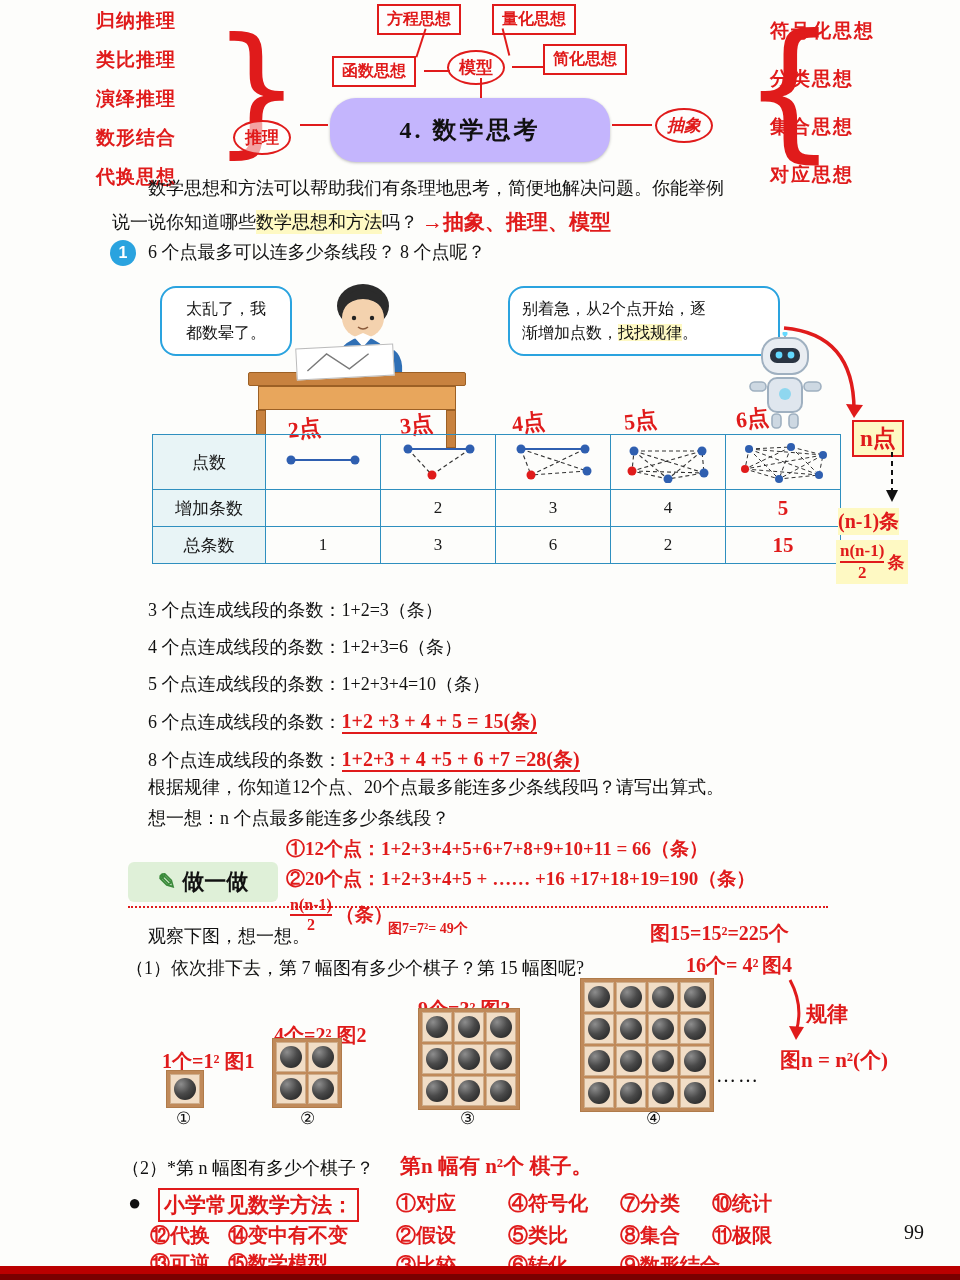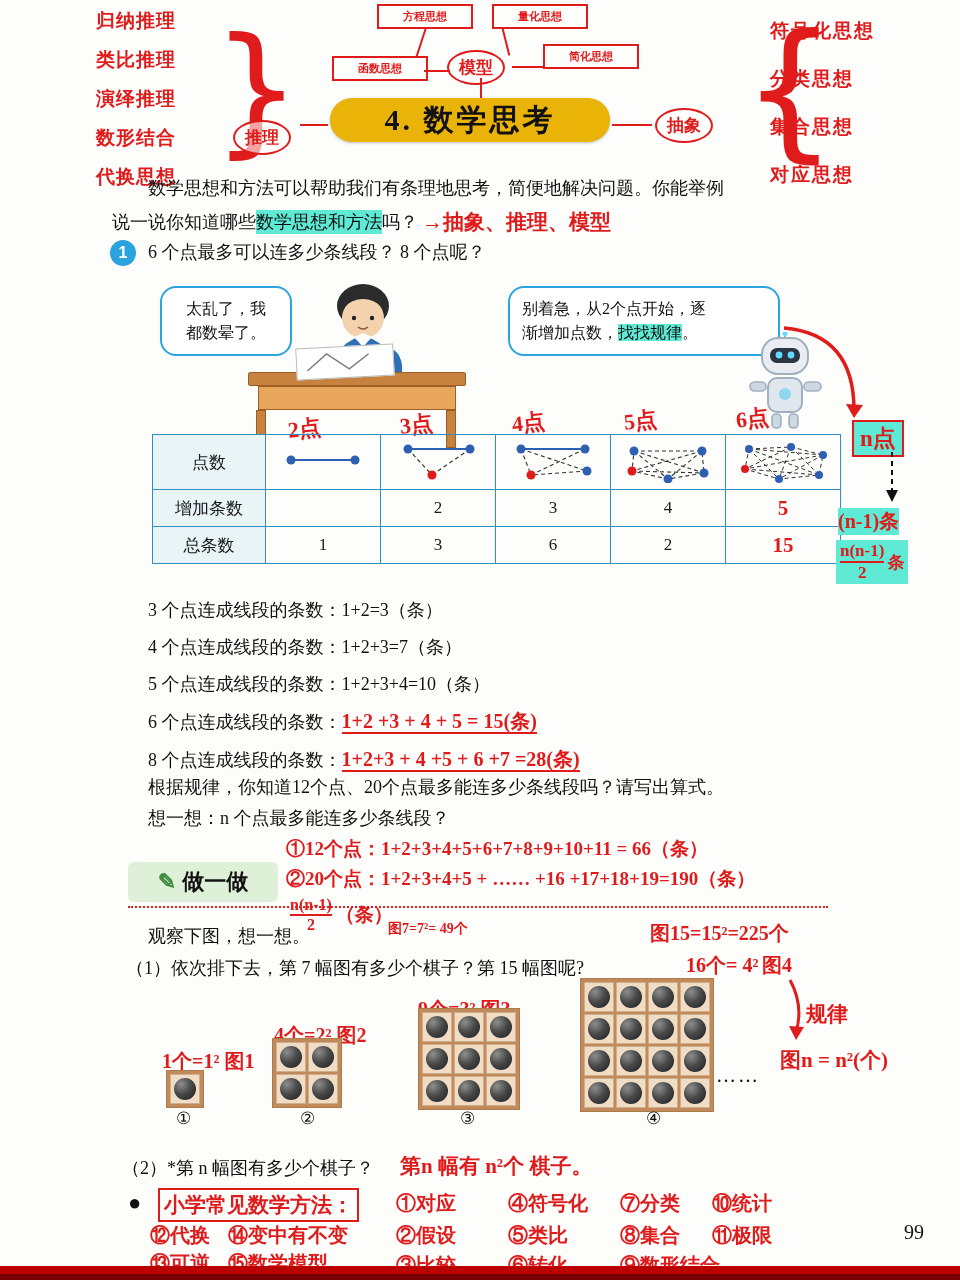--- a/index.html
+++ b/index.html
@@ -5,36 +5,36 @@
   html,body{margin:0;padding:0;}
   body{
     width:960px;height:1280px;background:#fdfdfb;
     font-family:"Liberation Sans","DejaVu Sans",sans-serif;
     position:relative;overflow:hidden;color:#1a1a1a;
   }
   .page{position:absolute;left:0;top:0;width:960px;height:1280px;}
   .abs{position:absolute;}
   .hand{font-family:"Liberation Serif","DejaVu Serif",serif;color:#e01b1b;font-weight:bold;}
   .print{font-family:"Liberation Serif","DejaVu Serif",serif;color:#111;}
-  .hl{background:#5eead4;}
+  .hl{background:#fef9c3;}
   
   .mm-left{left:96px;top:8px;width:140px;}
   .mm-left div{margin-bottom:13px;font-size:19px;letter-spacing:1px;}
   .mm-right{left:770px;top:18px;width:170px;}
   .mm-right div{margin-bottom:22px;font-size:19px;letter-spacing:2px;}
   .brace-l{left:212px;top:20px;font-size:140px;color:#e01b1b;line-height:1;font-family:"DejaVu Sans",sans-serif;}
   .brace-r{left:742px;top:14px;font-size:150px;color:#e01b1b;line-height:1;font-family:"DejaVu Sans",sans-serif;}
   .oval{border:2.5px solid #e01b1b;border-radius:50%;padding:4px 10px;font-size:17px;color:#e01b1b;
         font-family:"Liberation Serif",serif;font-weight:bold;background:rgba(255,255,255,.6);}
-  .boxred{border:2.5px solid #e01b1b;padding:3px 24px;font-size:11px;color:#e01b1b;
+  .boxred{border:2.5px solid #e01b1b;padding:3px 8px;font-size:16px;color:#e01b1b;
           font-family:"Liberation Serif",serif;font-weight:bold;background:rgba(255,255,255,.6);}
   .title-banner{
-    left:330px;top:98px;width:280px;height:44px;background:#eab308;border-radius:26px;
+    left:330px;top:98px;width:280px;height:64px;background:#c4b5fd;border-radius:26px;
     display:flex;align-items:center;justify-content:center;
-    font-family:"Liberation Serif","DejaVu Serif",serif;font-weight:bold;font-size:30px;color:#111;
+    font-family:"Liberation Serif","DejaVu Serif",serif;font-weight:bold;font-size:24px;color:#111;
     letter-spacing:3px;box-shadow:0 1px 3px rgba(0,0,0,.25);
   }
   
   .p1{left:148px;top:176px;font-size:18px;}
   .p2{left:112px;top:208px;font-size:18px;}
   .circle-num{
     width:26px;height:26px;border-radius:50%;background:#2aa3df;color:#fff;
     display:flex;align-items:center;justify-content:center;font-size:16px;font-weight:bold;
   }
   .q1{left:148px;top:240px;font-size:18px;}
@@ -92,21 +92,21 @@
   <div class="abs oval" style="left:447px;top:50px;">模型</div>
   <div class="abs redline" style="left:420px;top:28px;width:2px;height:30px;transform:rotate(18deg);"></div>
   <div class="abs redline" style="left:505px;top:28px;width:2px;height:28px;transform:rotate(-14deg);"></div>
   <div class="abs redline" style="left:424px;top:70px;width:26px;height:2px;"></div>
   <div class="abs redline" style="left:512px;top:66px;width:32px;height:2px;"></div>
   <div class="abs redline" style="left:480px;top:78px;width:2px;height:24px;"></div>
 
   <div class="abs title-banner">4. 数学思考</div>
 
   <div class="abs redline" style="left:612px;top:124px;width:40px;height:2px;"></div>
-  <div class="abs oval" style="left:655px;top:108px;">抽象</div>
+  <div class="abs oval" style="left:655px;top:108px;font-style:italic;">抽象</div>
   <div class="abs brace-r">{</div>
   <div class="abs p1 print">数学思想和方法可以帮助我们有条理地思考，简便地解决问题。你能举例</div>
 
   <div class="abs mm-right hand">
     <div>符号化思想</div>
     <div>分类思想</div>
     <div>集合思想</div>
     <div>对应思想</div>
   </div>
   <div class="abs p2" style="display:flex;align-items:center;">
@@ -283,21 +283,21 @@
       <span class="hand" style="font-size:17px;display:block;">2</span>
     </span>
     <span class="hand" style="font-size:17px;">条</span>
   </div>
 
   <div class="abs lines">
     <div>
       <span class="print">3 个点连成线段的条数：</span><span class="print">1+2=3（条）</span>
     </div>
     <div>
-      <span class="print">4 个点连成线段的条数：</span><span class="print">1+2+3=7（条）</span>
+      <span class="print">4 个点连成线段的条数：</span><span class="print">1+2+3=6（条）</span>
     </div>
     <div>
       <span class="print">5 个点连成线段的条数：</span><span class="print">1+2+3+4=10（条）</span>
     </div>
     <div>
       <span class="print">6 个点连成线段的条数：</span><span class="hand" style="font-size:20px;border-bottom:2px solid #e01b1b;">1+2 +3 + 4 + 5 = 15(条)</span>
     </div>
     <div>
       <span class="print">8 个点连成线段的条数：</span><span class="hand" style="font-size:20px;border-bottom:2px solid #e01b1b;">1+2+3 + 4 +5 + 6 +7 =28(条)</span>
     </div>

